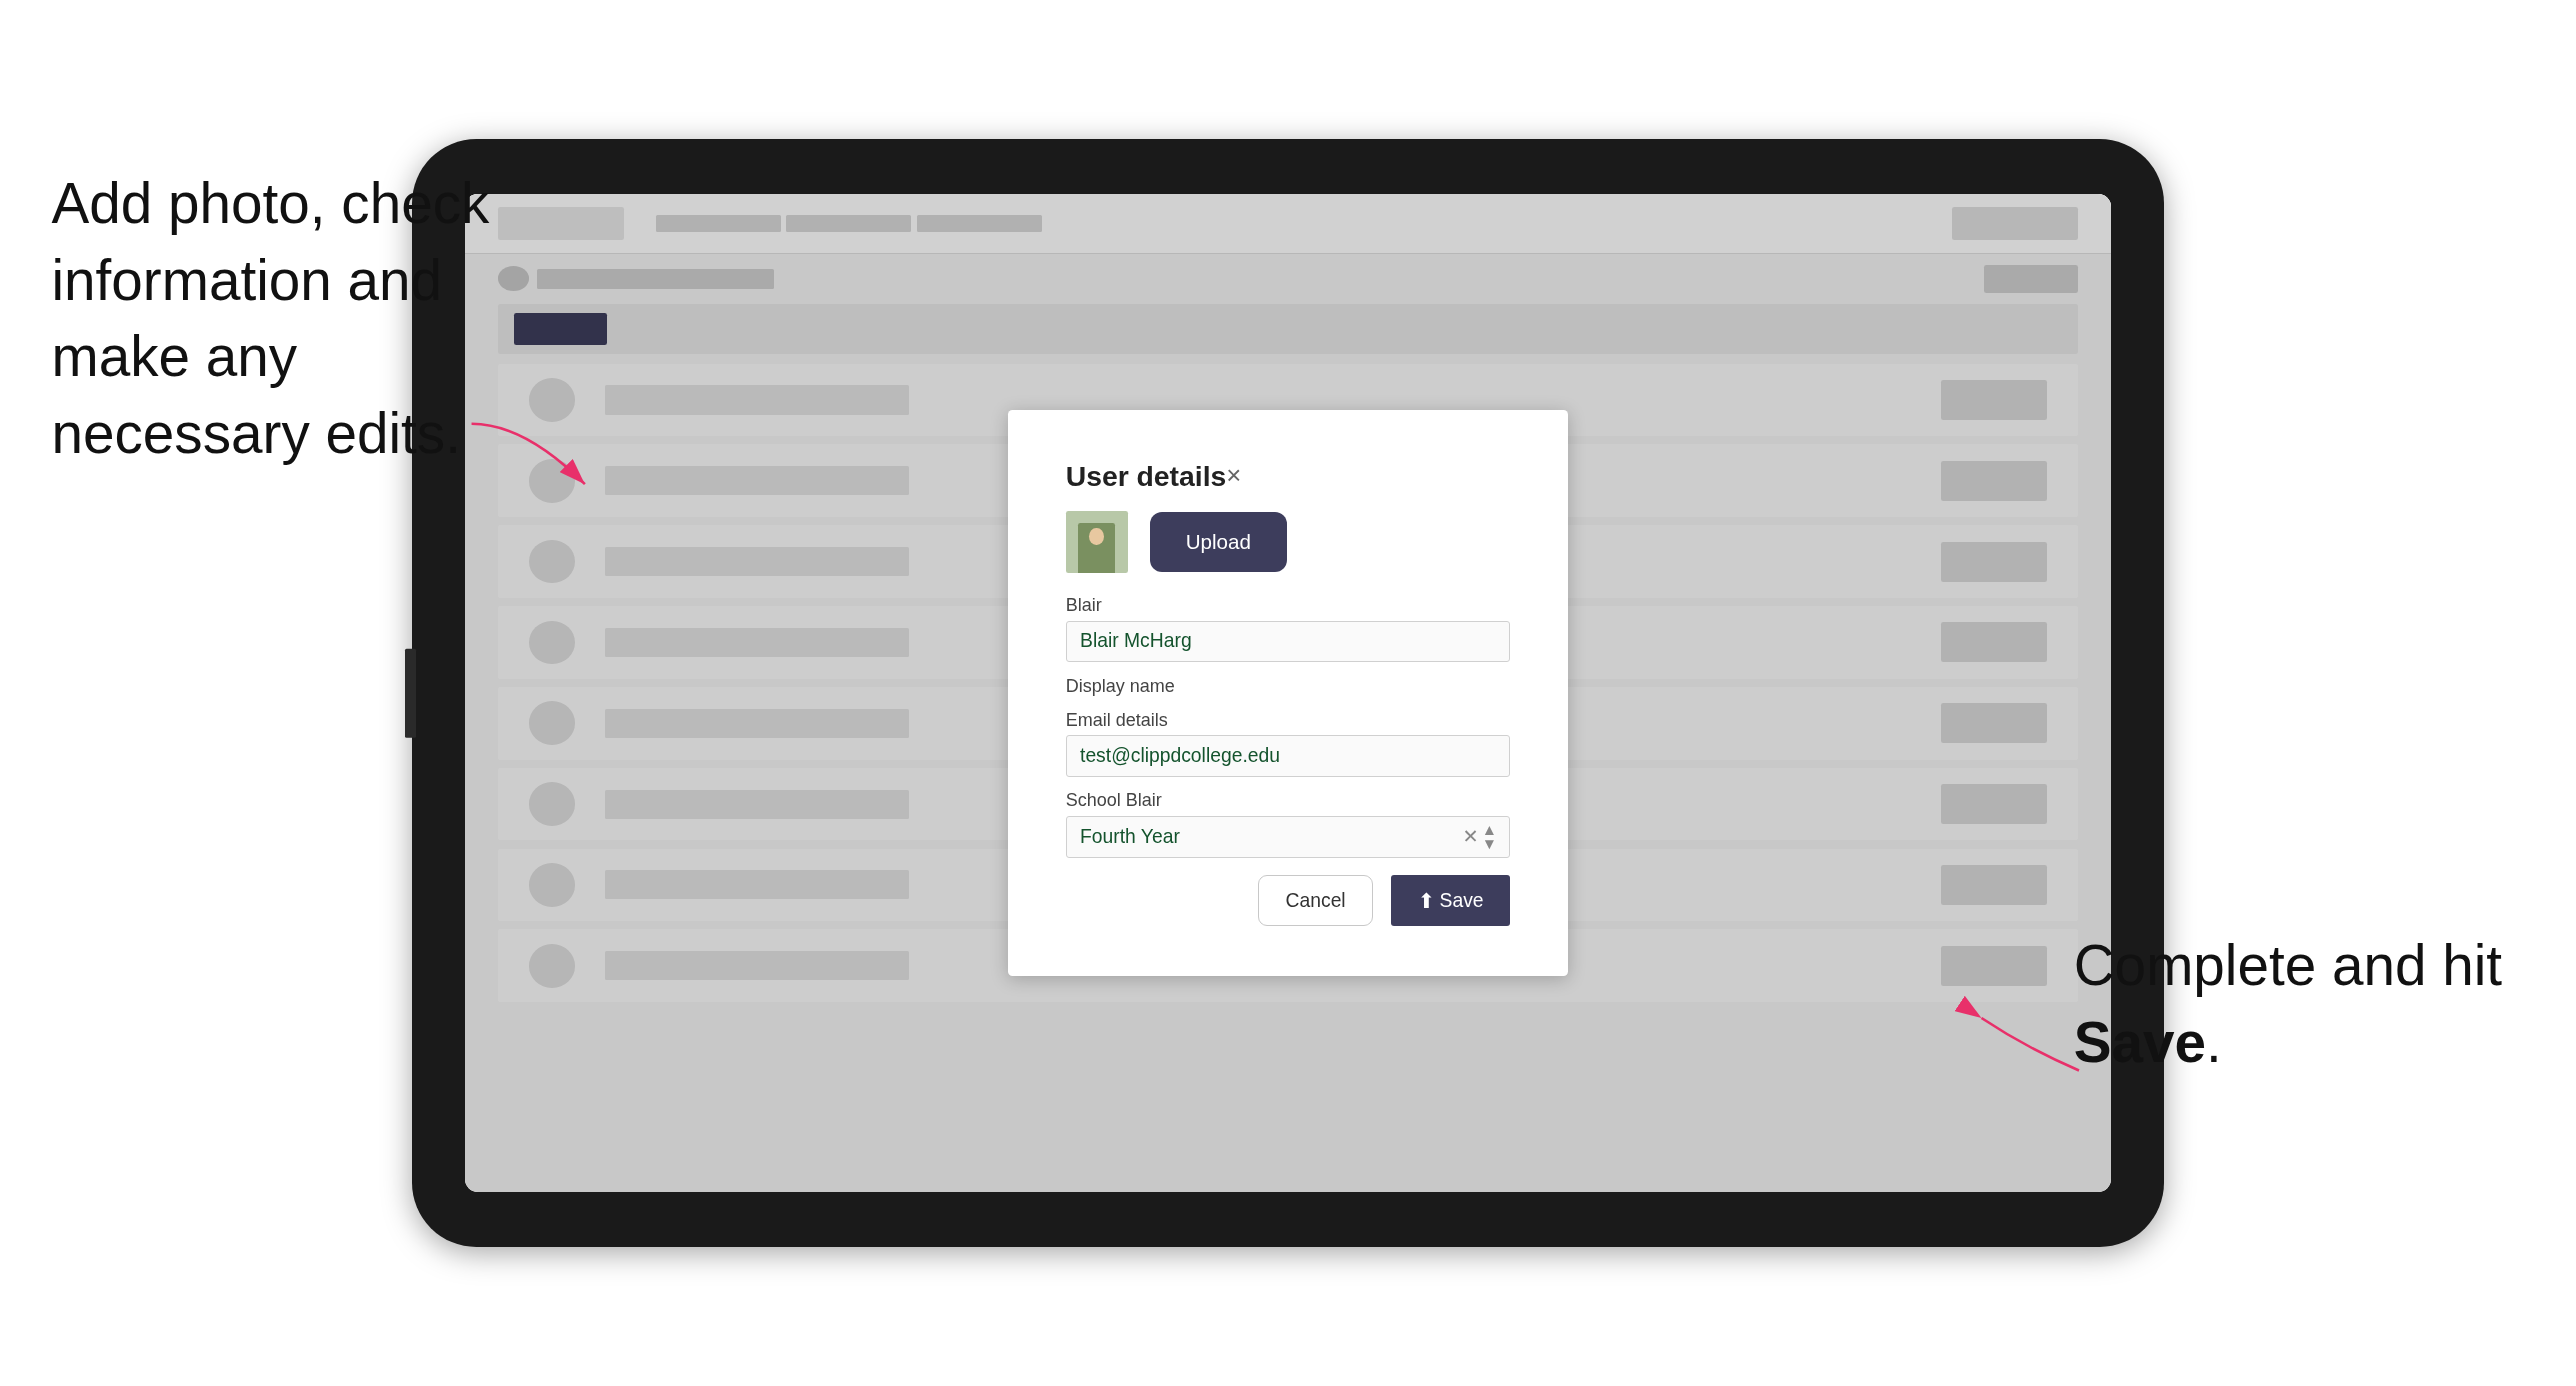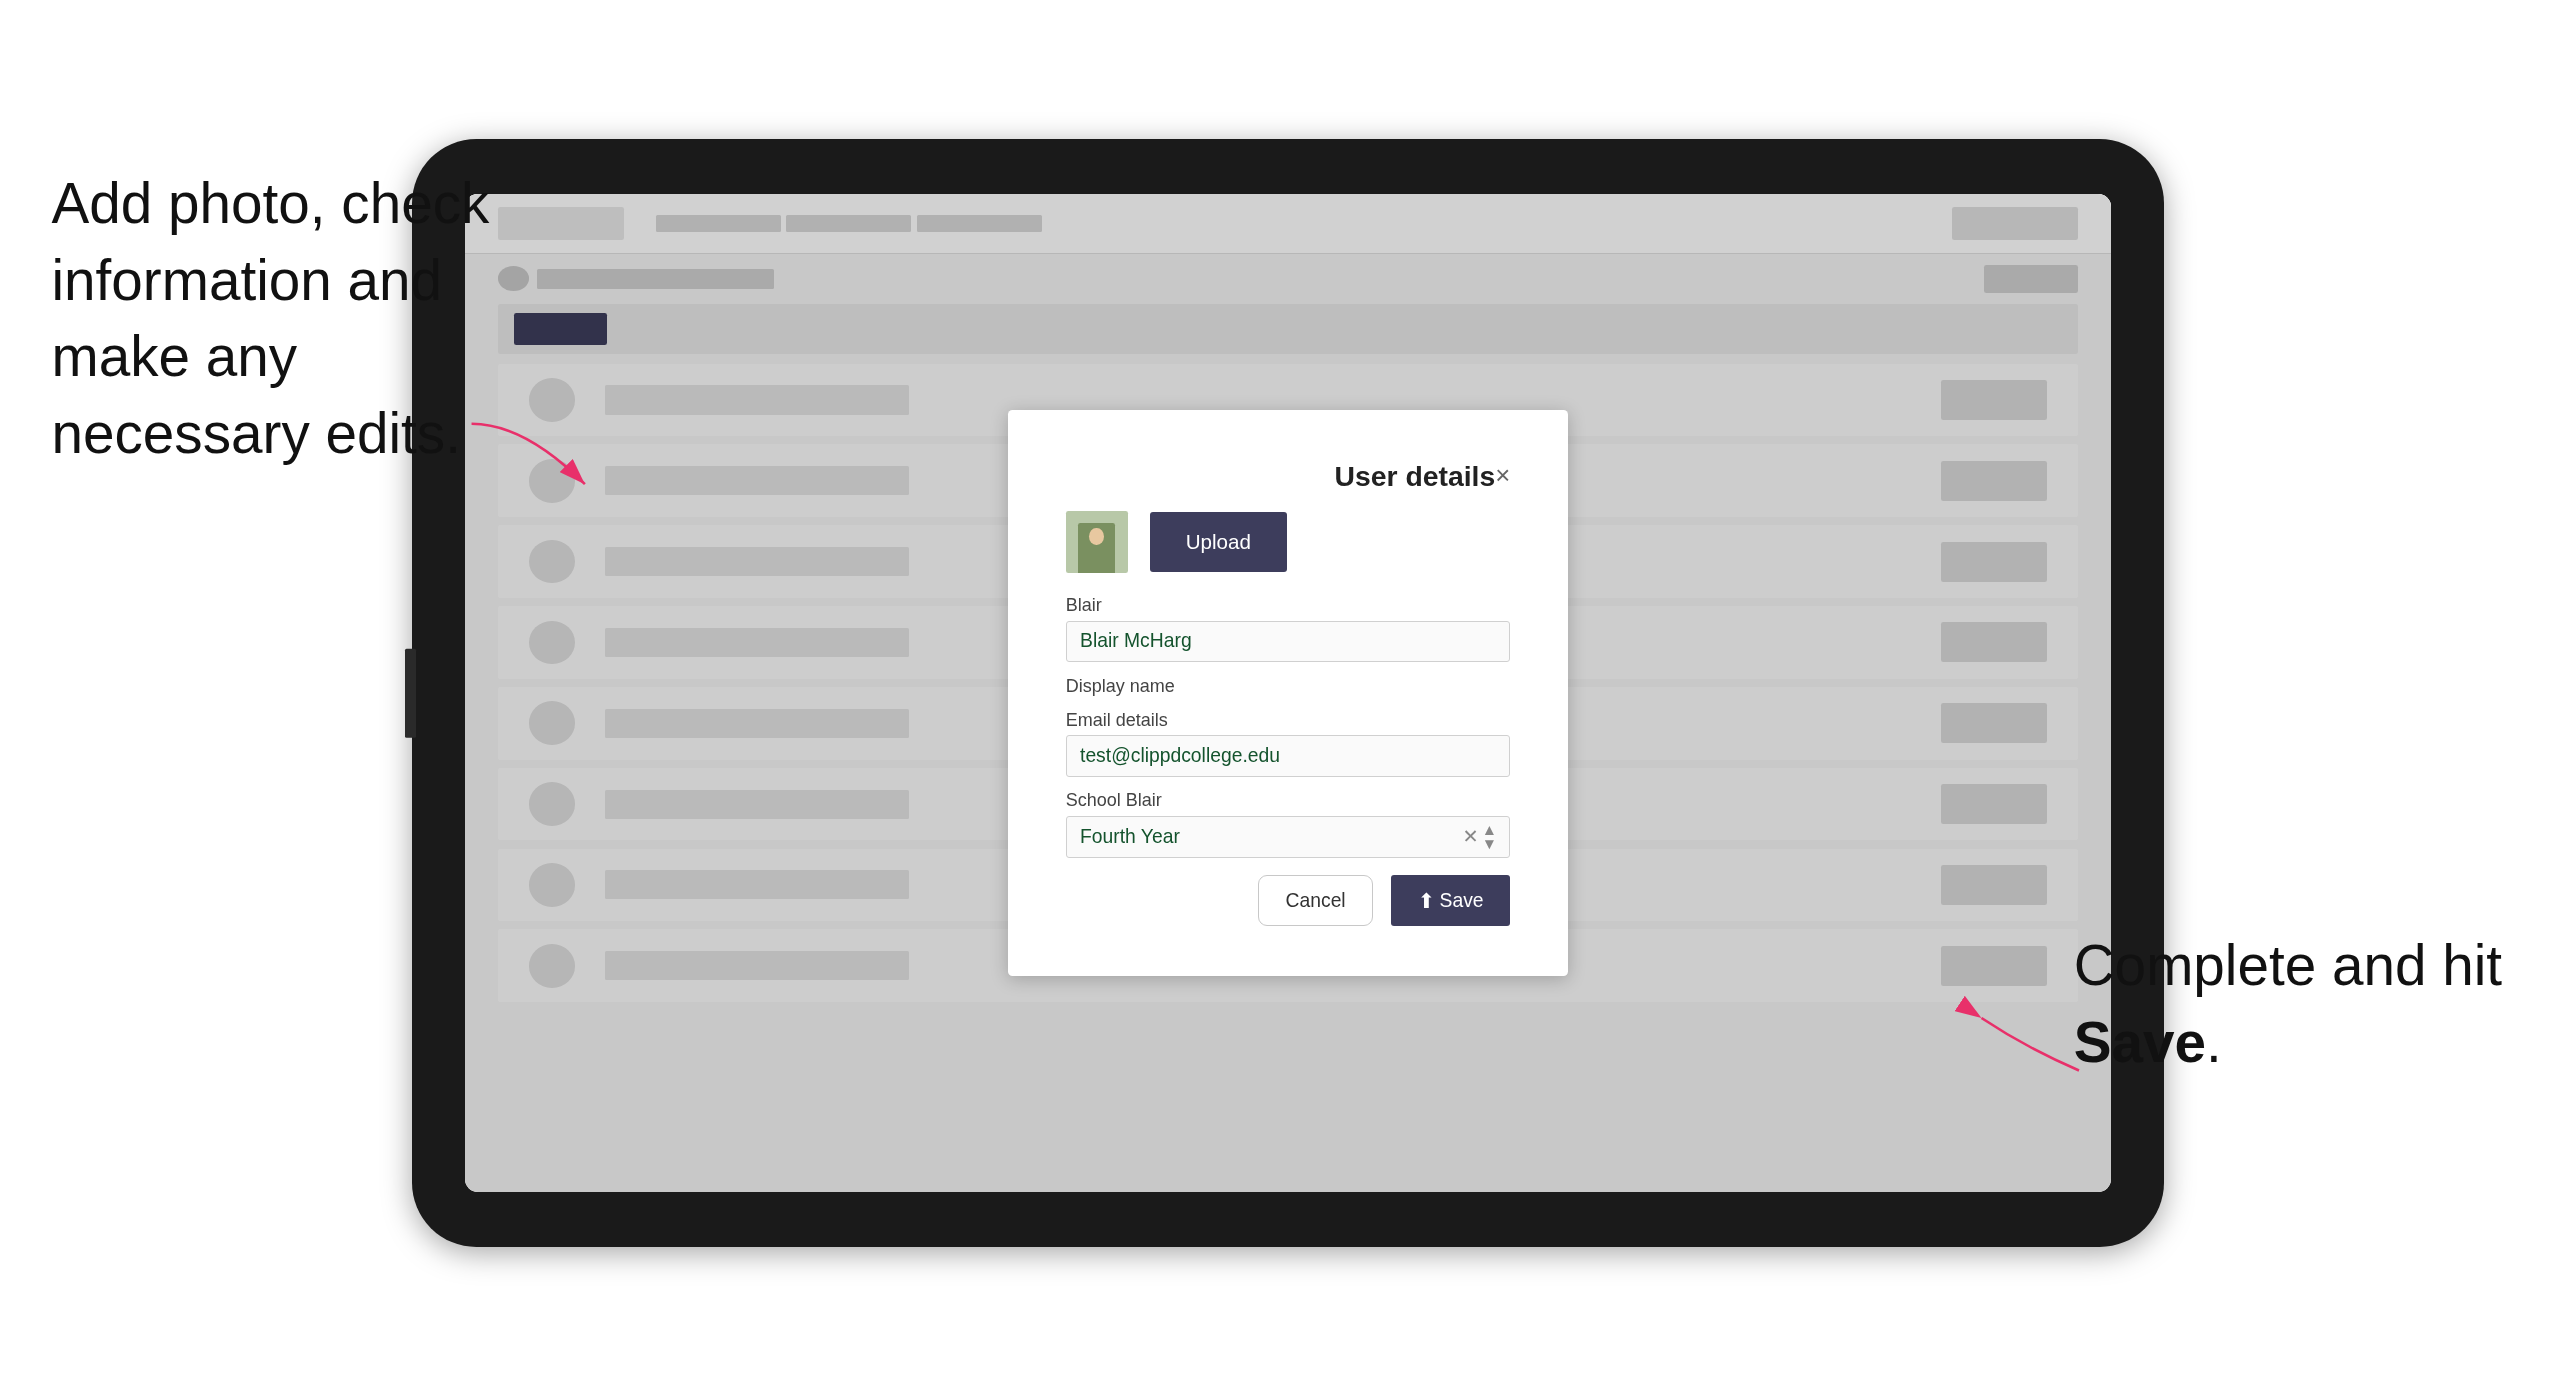--- a/index.html
+++ b/index.html
@@ -250,21 +250,21 @@
       border-radius: 4.5px;
       box-shadow: 0 3px 18px rgba(0,0,0,0.22);
       width: 34%;
       padding: 3% 3.5%;
       position: relative;
     }
 
     .modal-header {
       display: flex;
       align-items: center;
-      justify-content: flex-end;
+      justify-content: flex-start;
       margin-bottom: 4%;
     }
 
     .modal-title {
       font-size: 1.1vw;
       font-weight: 600;
       color: #222;
     }
 
     .modal-close {
@@ -310,21 +310,21 @@
       border-radius: 50%;
       position: absolute;
       top: 10%;
       left: 30%;
     }
 
     .upload-btn {
       background: #3d3d5c;
       color: #ffffff;
       border: none;
-      border-radius: 3px;
+      border-radius: 12px;
       padding: 4% 8%;
       font-size: 0.8vw;
       cursor: pointer;
       font-weight: 500;
     }
 
     
     .form-group {
       margin-bottom: 3%;
     }

